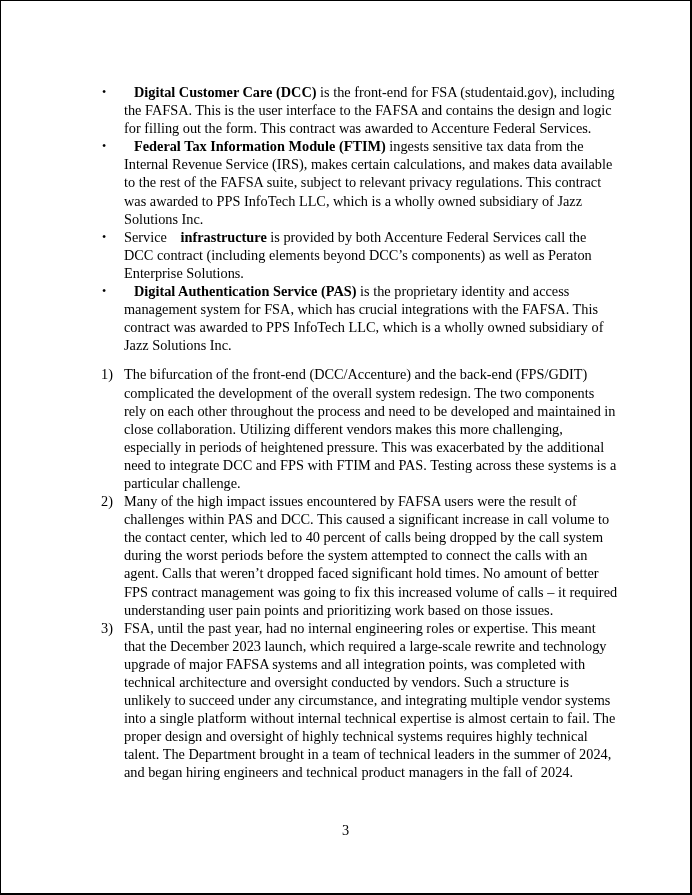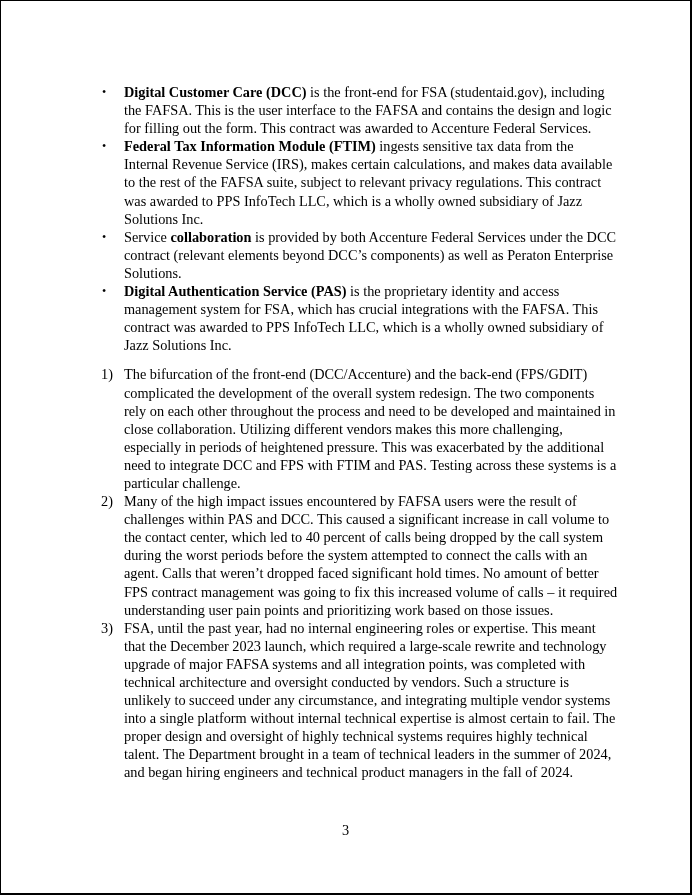--- a/index.html
+++ b/index.html
@@ -24,21 +24,21 @@
     ul.bullets { list-style: none; margin: 0; padding: 0; }
     ul.bullets li { position: relative; padding-left: 41px; margin: 0; }
     ul.bullets li .bullet {
       position: absolute; left: 19px; top: 0;
       font-size: 12px;
     }
     p.intro { margin: 18px 0 0 0; }
     ol.numbered { list-style: none; margin: 11px 0 0 0; padding: 0; }
     ol.numbered li { position: relative; padding-left: 41px; margin: 0; }
     ol.numbered li .num { position: absolute; left: 18px; top: 0; }
-    b { font-weight: bold; }
+    b { font-weight: bold; margin-left: 10px; }
     .page-number {
       position: absolute;
       left: 0; right: 0;
       top: 820px;
       text-align: center;
     }
   </style>
 </head>
 <body>
 
@@ -46,21 +46,21 @@
   <div class="content">
 
     <ul class="bullets">
       <li>
         <span class="bullet">•</span><span></span><b>Digital Customer Care (DCC)</b><span> is the front-end for FSA (studentaid.gov), including the FAFSA. This is the user interface to the FAFSA and contains the design and logic for filling out the form. This contract was awarded to Accenture Federal Services.</span>
       </li>
       <li>
         <span class="bullet">•</span><span></span><b>Federal Tax Information Module (FTIM)</b><span> ingests sensitive tax data from the Internal Revenue Service (IRS), makes certain calculations, and makes data available to the rest of the FAFSA suite, subject to relevant privacy regulations. This contract was awarded to PPS InfoTech LLC, which is a wholly owned subsidiary of Jazz Solutions Inc.</span>
       </li>
       <li>
-        <span class="bullet">•</span><span>Service </span><b>collaboration</b><span> is provided by both Accenture Federal Services under the DCC contract (relevant elements beyond DCC’s components) as well as Peraton Enterprise Solutions.</span>
+        <span class="bullet">•</span><span>Service </span><b>infrastructure</b><span> is provided by both Accenture Federal Services call the DCC contract (including elements beyond DCC’s components) as well as Peraton Enterprise Solutions.</span>
       </li>
       <li>
         <span class="bullet">•</span><span></span><b>Digital Authentication Service (PAS)</b><span> is the proprietary identity and access management system for FSA, which has crucial integrations with the FAFSA. This contract was awarded to PPS InfoTech LLC, which is a wholly owned subsidiary of Jazz Solutions Inc.</span>
       </li>
     </ul>
 
 
     <ol class="numbered">
       <li>
         <span class="num">1)</span><span>The bifurcation of the front-end (DCC/Accenture) and the back-end (FPS/GDIT) complicated the development of the overall system redesign. The two components rely on each other throughout the process and need to be developed and maintained in close collaboration. Utilizing different vendors makes this more challenging, especially in periods of heightened pressure. This was exacerbated by the additional need to integrate DCC and FPS with FTIM and PAS. Testing across these systems is a particular challenge.</span>

